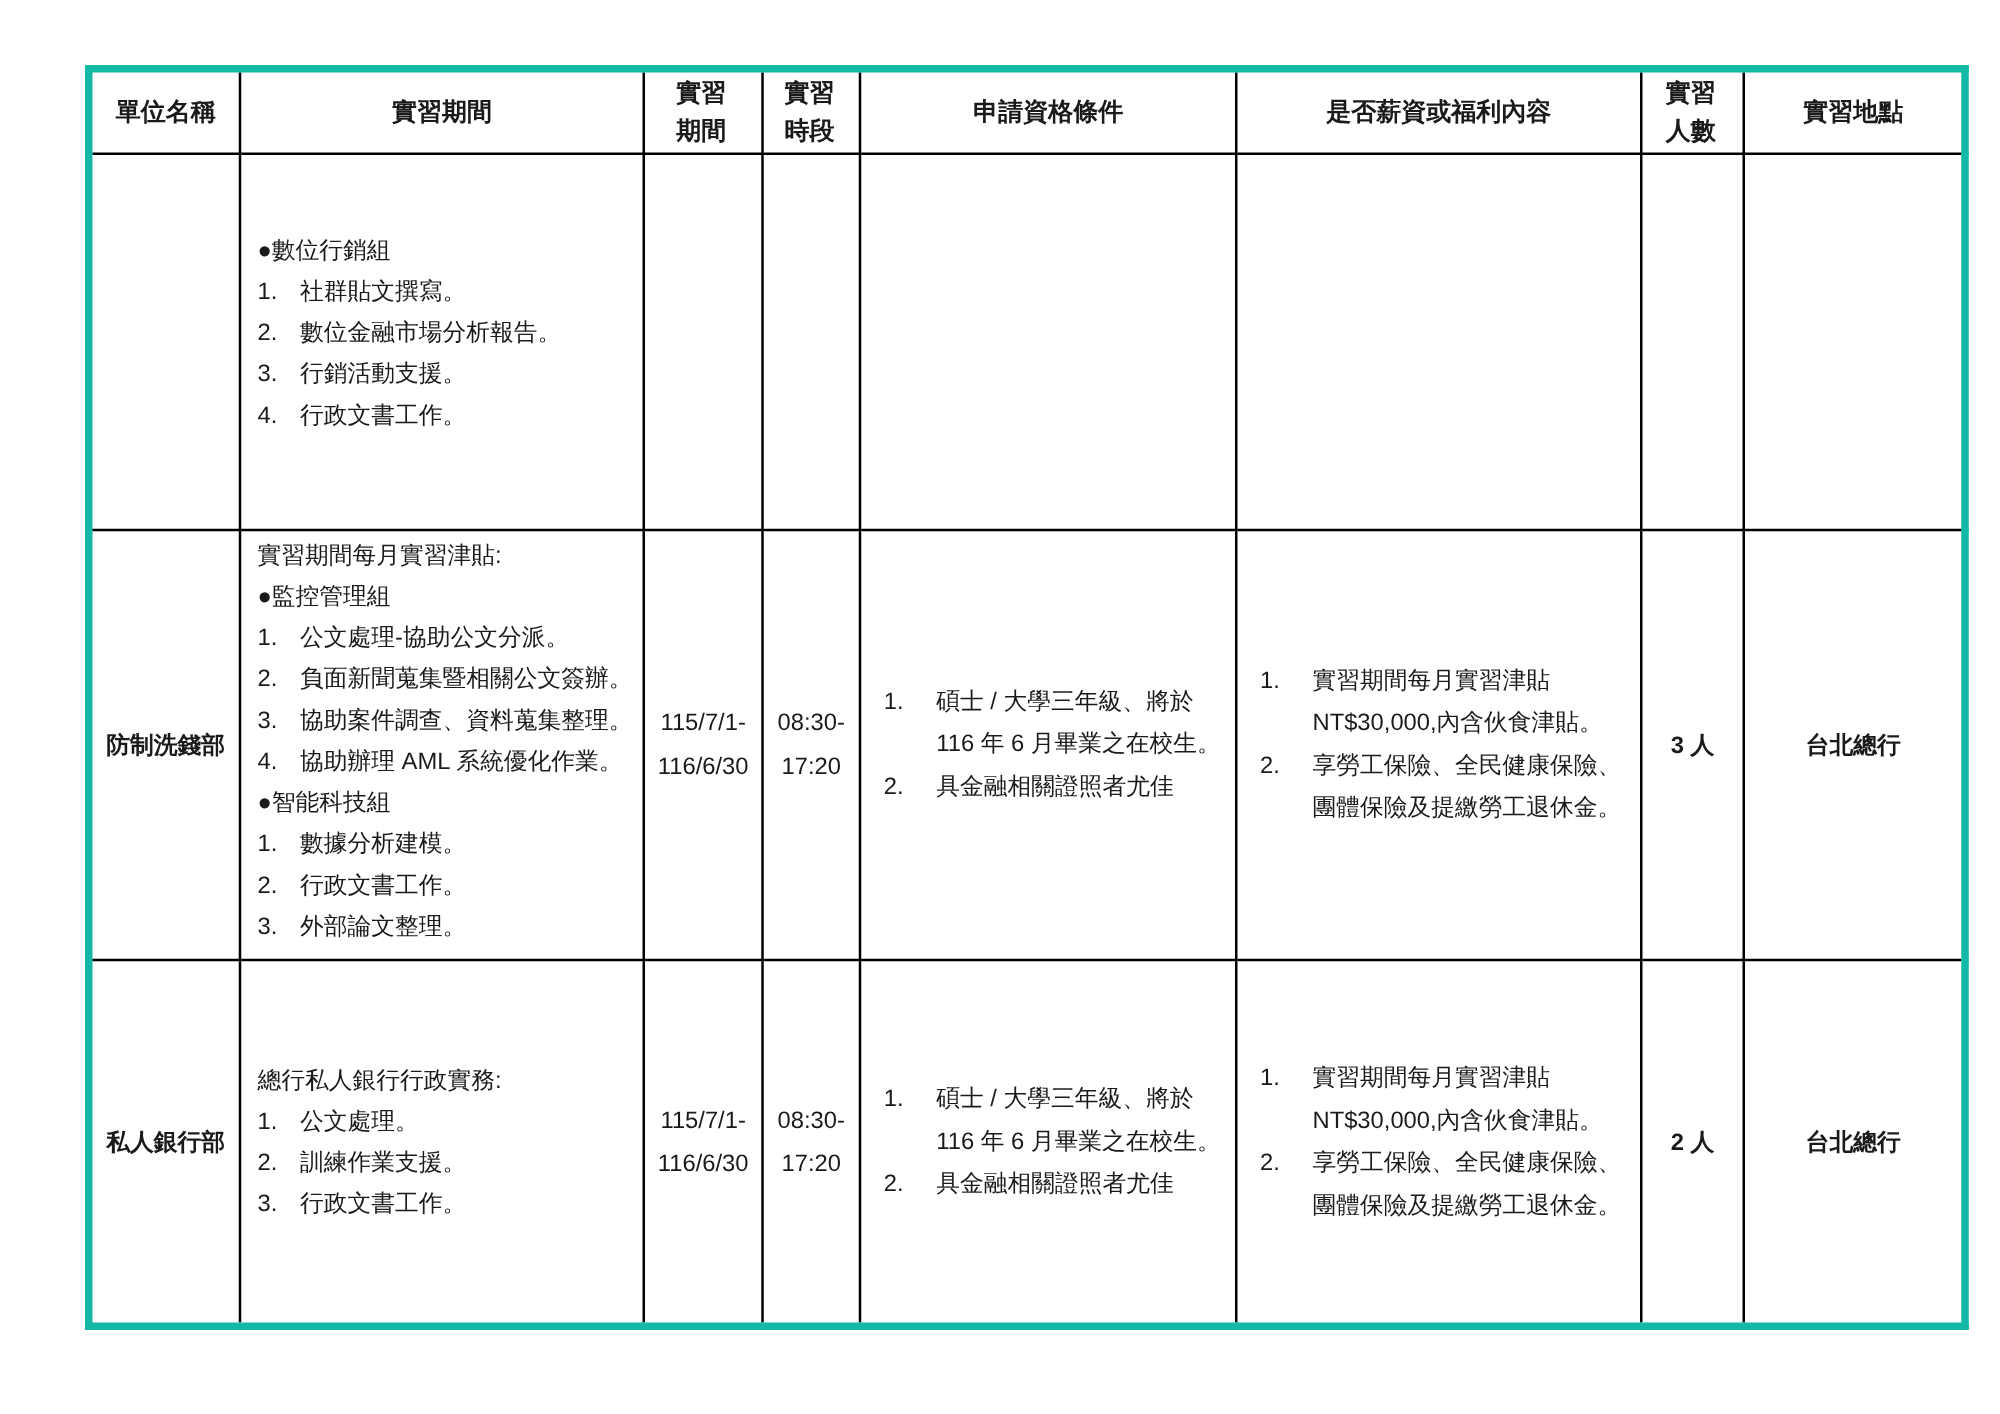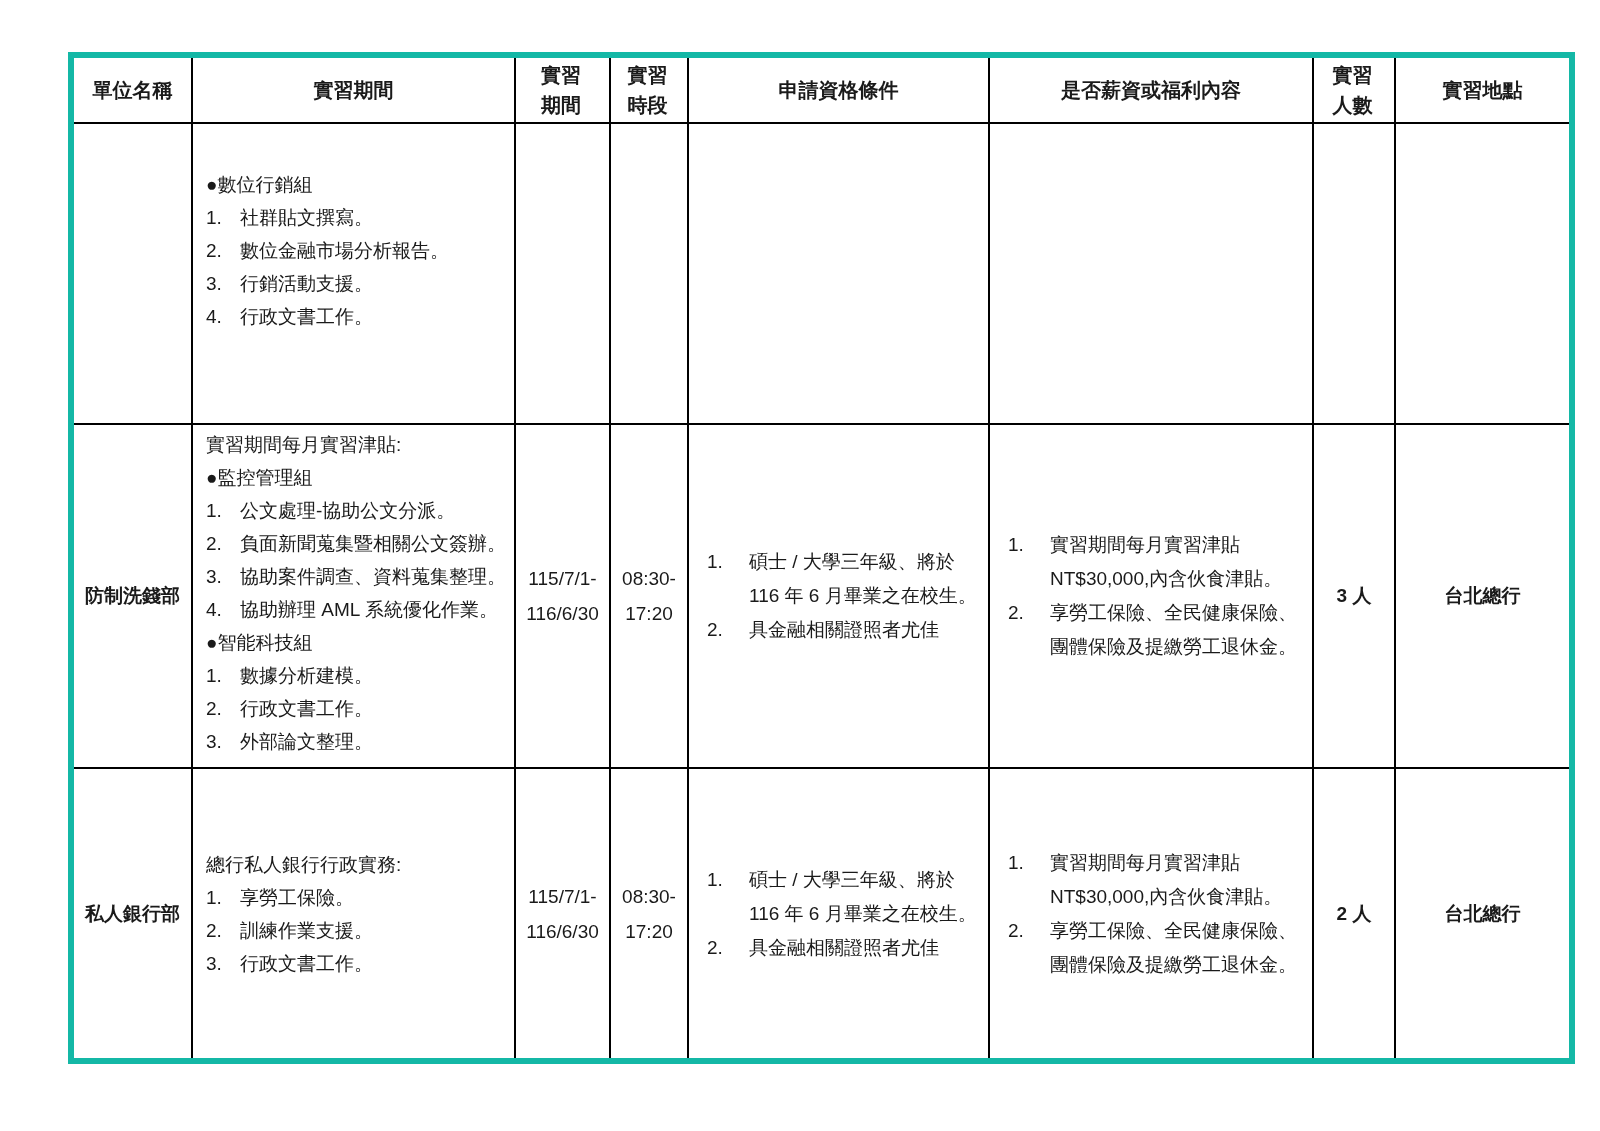--- a/index.html
+++ b/index.html
@@ -33,21 +33,21 @@
   tr.r1 { height: 301px; }
   tr.r2 { height: 344px; }
   tr.r3 { height: 293px; }
 
   td { font-size: 19px; vertical-align: middle; }
   td.center { text-align: center; }
   td.nowrap { white-space: nowrap; font-weight: bold; }
 
   
   td.content { vertical-align: top; padding: 3px 4px 3px 13px; text-align: left; }
-  tr.r1 td.content { padding-top: 44px; }
+  tr.r1 td.content { padding-top: 60px; }
   tr.r3 td.content { vertical-align: middle; }
   .cline { display: flex; line-height: 33px; white-space: nowrap; }
   .mk2 { flex: 0 0 34px; width: 34px; }
 
   
   td.qs { padding: 0 4px 0 18px; vertical-align: middle; text-align: left; }
   .item { display: flex; }
   .mk { flex: 0 0 42px; width: 42px; line-height: 34px; }
   .itx .tline { line-height: 34px; white-space: nowrap; }
 
@@ -199,21 +199,21 @@
       </tr>
 
       <tr class="r3">
         <td class="center nowrap"><span>私人銀行部</span></td>
         <td class="content">
           <div class="cline">
               <span>總行私人銀行行政實務:</span>
             </div>
           <div class="cline">
               <span class="mk2">1.</span>
-              <span>享勞工保險。</span>
+              <span>公文處理。</span>
             </div>
           <div class="cline">
               <span class="mk2">2.</span>
               <span>訓練作業支援。</span>
             </div>
           <div class="cline">
               <span class="mk2">3.</span>
               <span>行政文書工作。</span>
             </div>
         </td>

